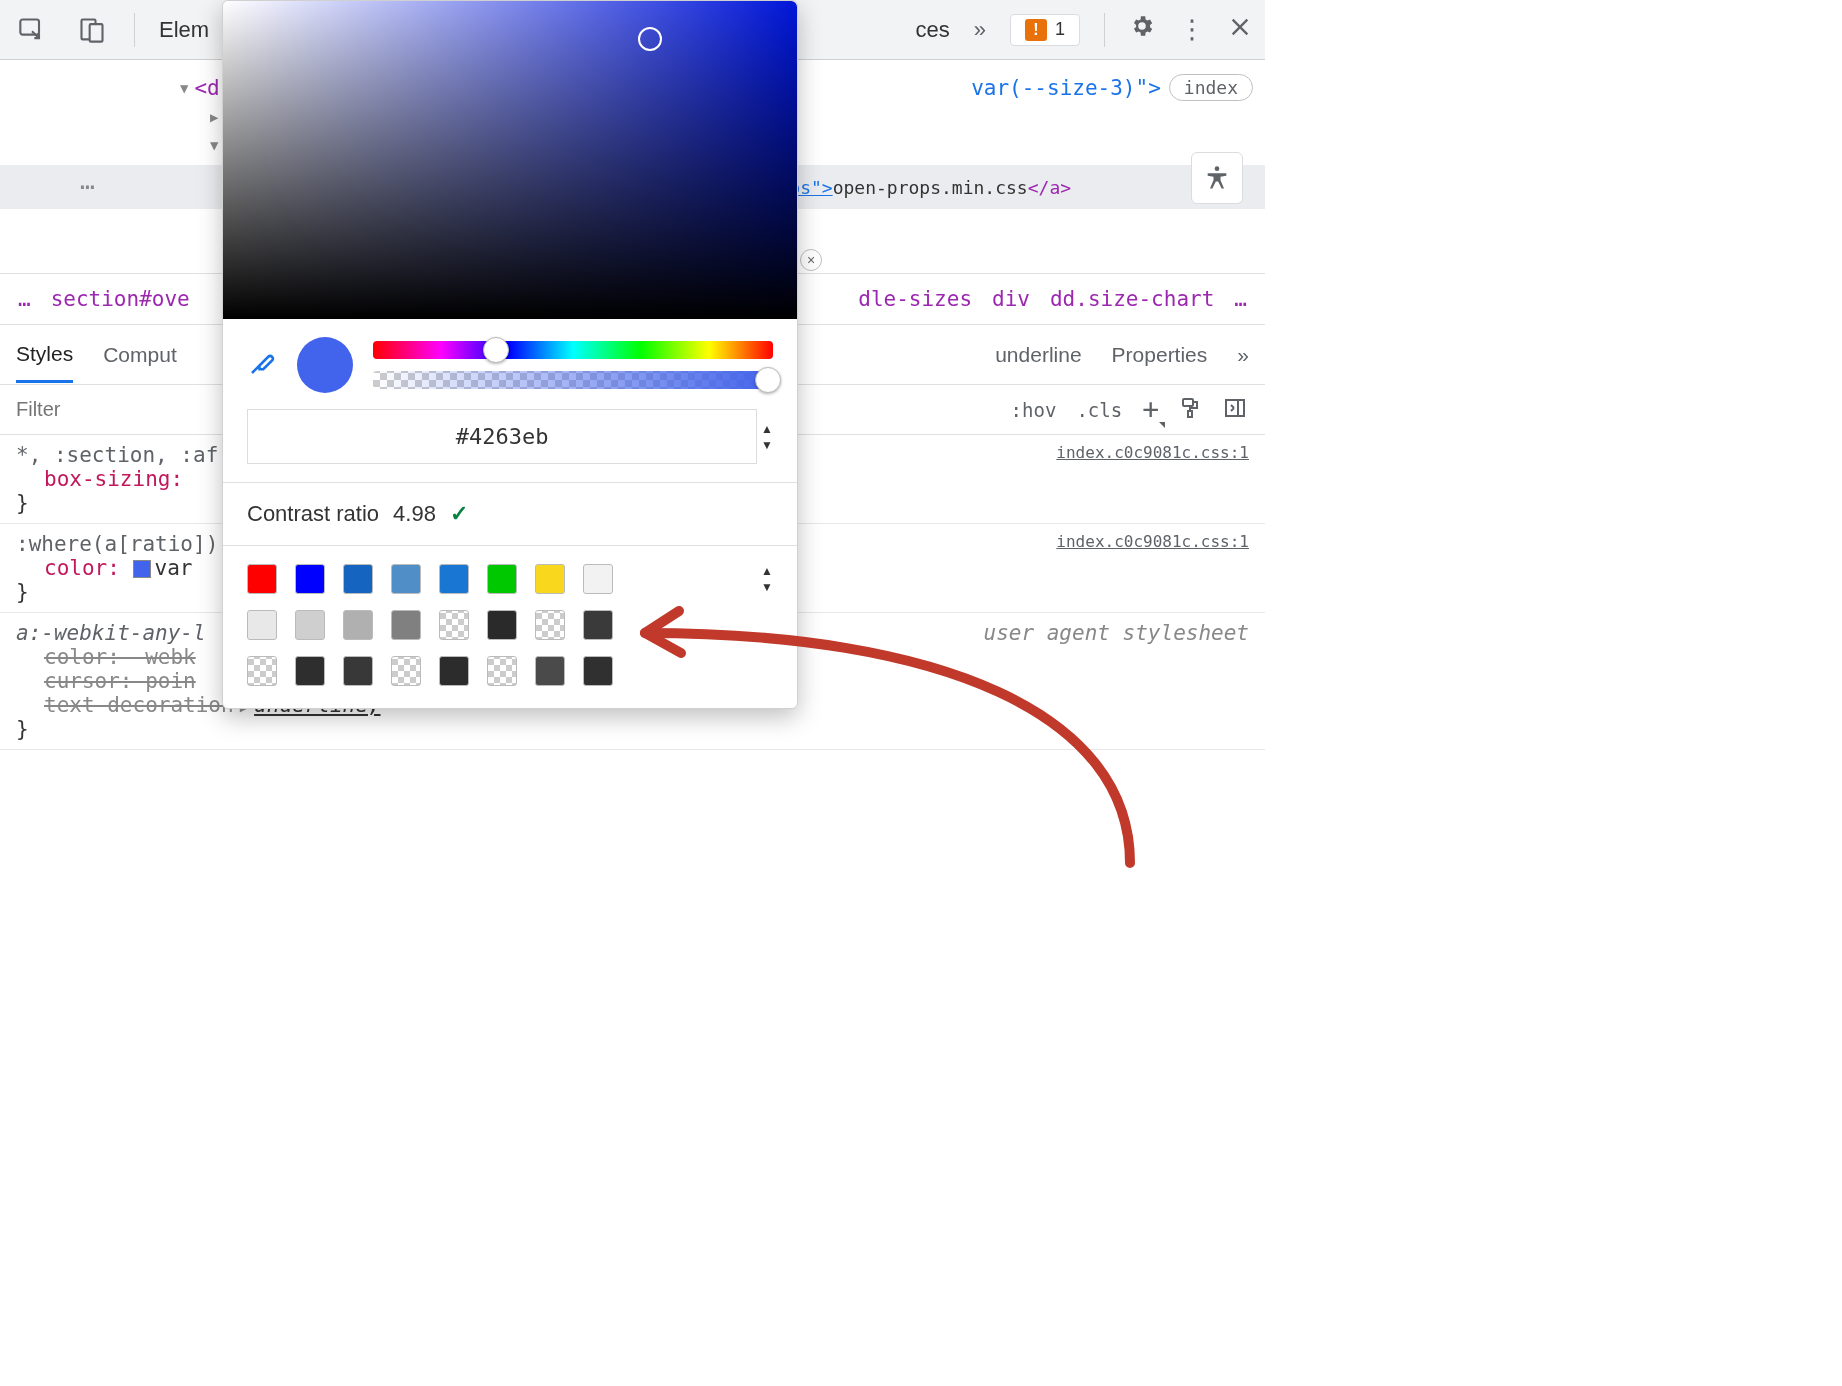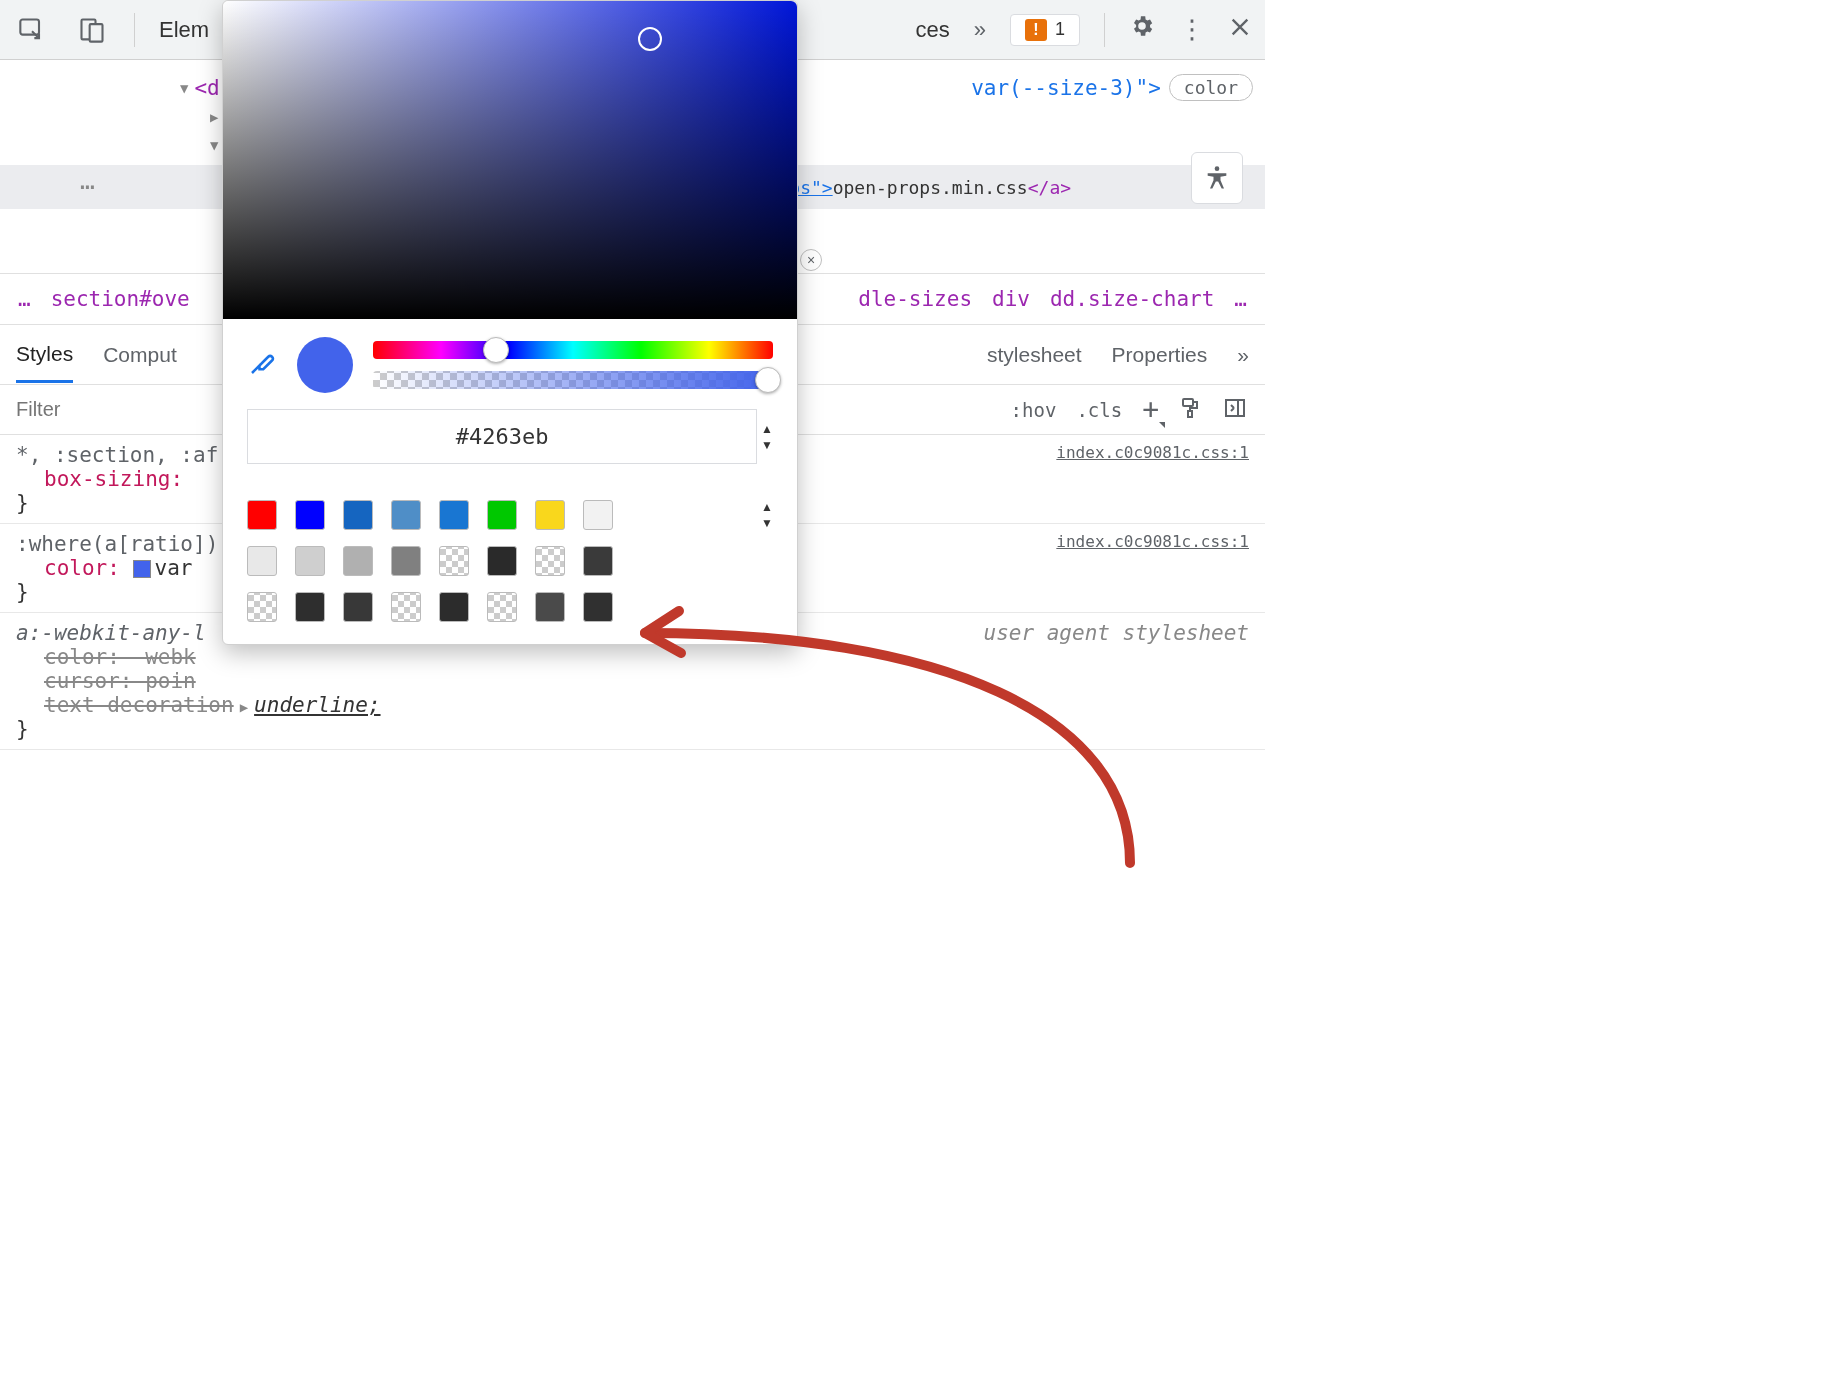--- a/index.html
+++ b/index.html
@@ -126,21 +126,21 @@
       </svg>
   </span>
 </div>
 
 <div class="dom-panel">
   <div class="dom-row mono">
     <span class="caret">▼</span>
     <span class="tag-pink">&lt;d</span>
     <span style="flex:1"></span>
     <span class="attr-blue">var(--size-3)"&gt;</span>
-    <span class="grid-badge">color</span>
+    <span class="grid-badge">index</span>
   </div>
   <div class="dom-row mono" style="padding-left:210px;">
     <span class="caret">▶</span>
     <span class="tag-pink">&lt;</span>
   </div>
   <div class="dom-row mono" style="padding-left:210px;">
     <span class="caret">▼</span>
     <span class="tag-pink">&lt;</span>
   </div>
   <div class="highlight-row mono" style="margin-top:6px; display:flex; align-items:center;">
@@ -167,21 +167,21 @@
   <span>dle-sizes</span>
   <span>div</span>
   <span>dd.size-chart</span>
   <span class="bc-ellipsis">…</span>
 </div>
 
 <div class="subtabs">
   <span class="active">Styles</span>
   <span>Comput</span>
   <span style="flex:1"></span>
-  <span>stylesheet</span>
+  <span>underline</span>
   <span>Properties</span>
   <span>»</span>
 </div>
 
 <div class="filter-row">
   <input class="filter-input" placeholder="Filter" style="">
   <div class="style-actions">
     <span>:hov</span>
     <span>.cls</span>
     <span class="plus">+</span>
@@ -241,20 +241,25 @@
           <div class="slider-thumb" style="right:-8px;"></div>
         </div>
     </div>
   </div>
   <div class="hex-row">
     <input class="hex-input" value="#4263eb" style="">
     <div class="up-down">
         <span>▲</span>
         <span>▼</span>
       </div>
+  </div>
+  <div class="contrast">
+    <span>Contrast ratio</span>
+    <span>4.98</span>
+    <span class="check">✓</span>
   </div>
   <div class="swatches">
     <div class="swatch-row" id="swr1">
       <div class="sw" style="background: rgb(255, 0, 0);"></div>
         <div class="sw" style="background: rgb(0, 0, 255);"></div>
         <div class="sw" style="background: rgb(21, 101, 192);"></div>
         <div class="sw" style="background: rgb(79, 142, 199);"></div>
         <div class="sw" style="background: rgb(25, 118, 210);"></div>
         <div class="sw" style="background: rgb(0, 200, 0);"></div>
         <div class="sw" style="background: rgb(249, 215, 28);"></div>

